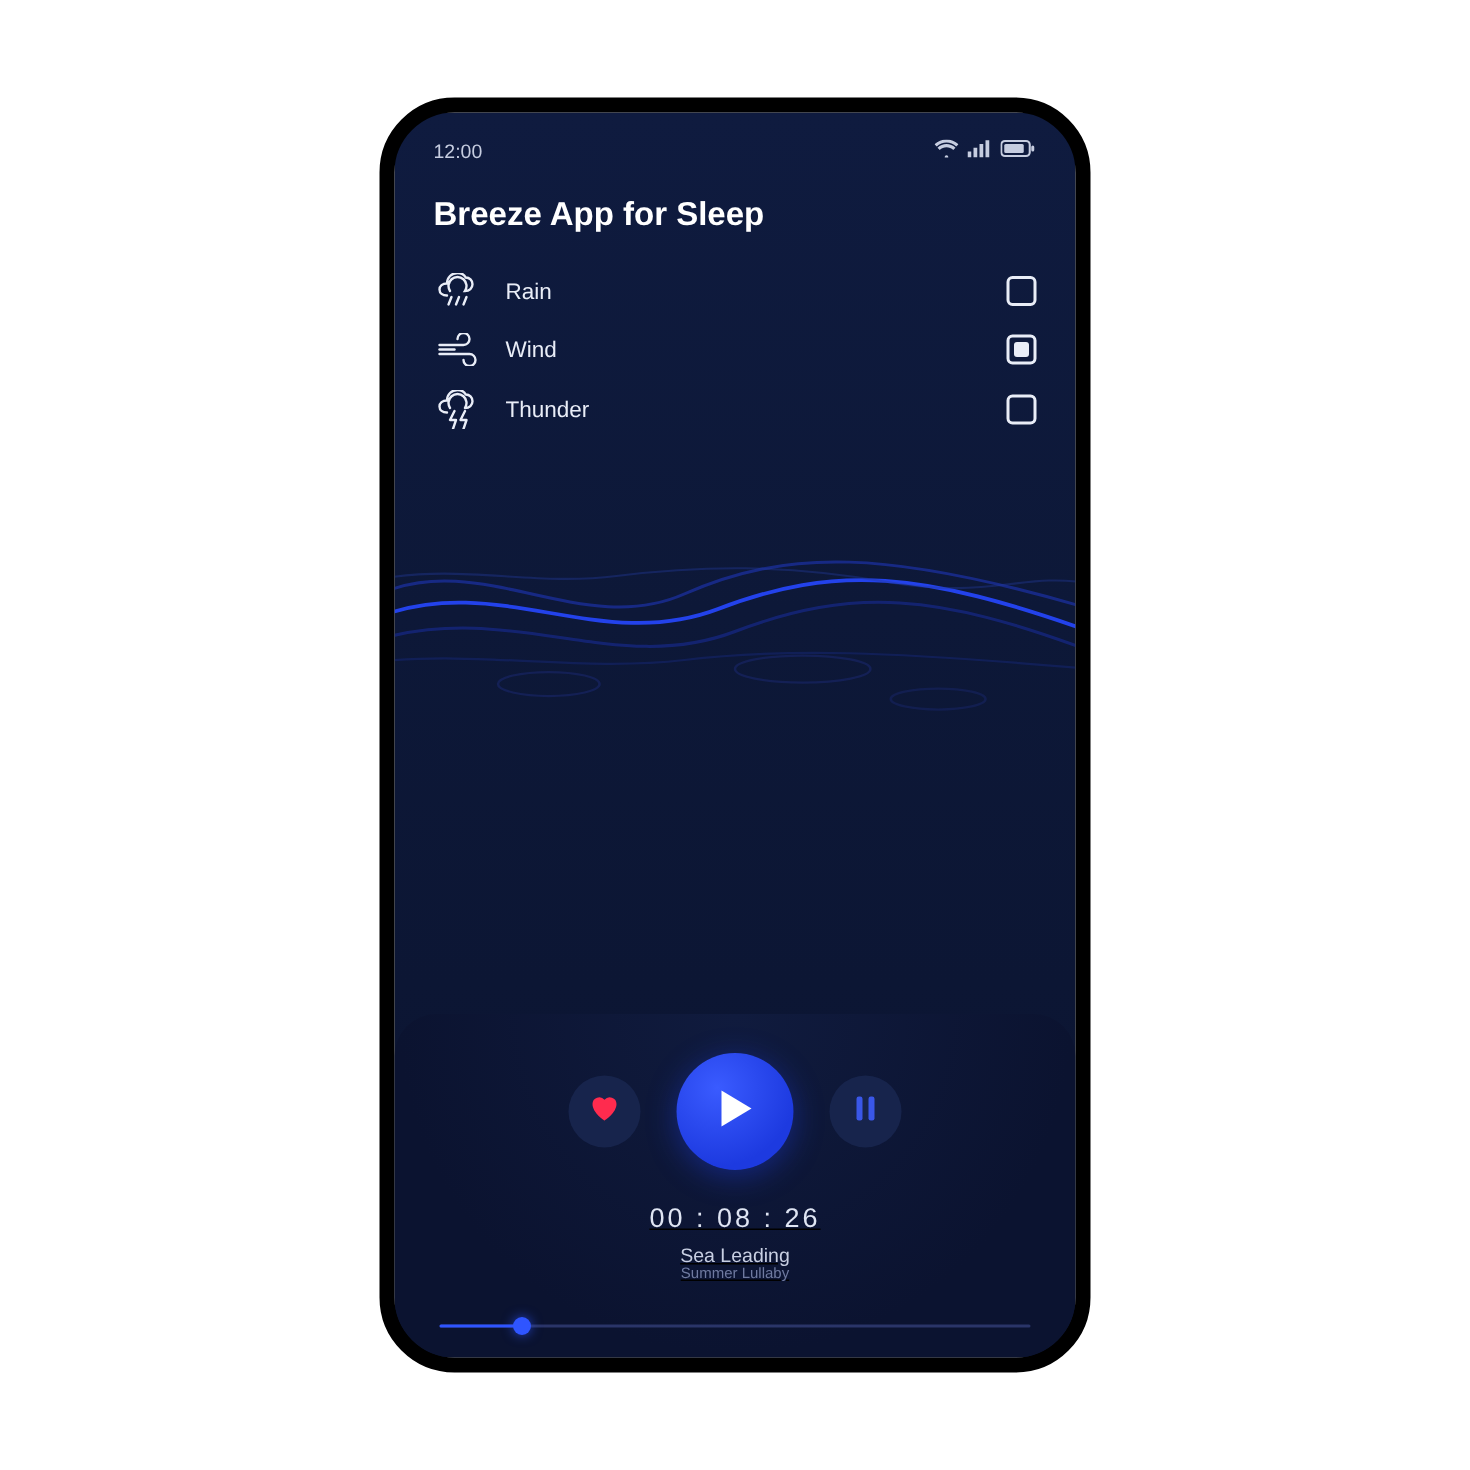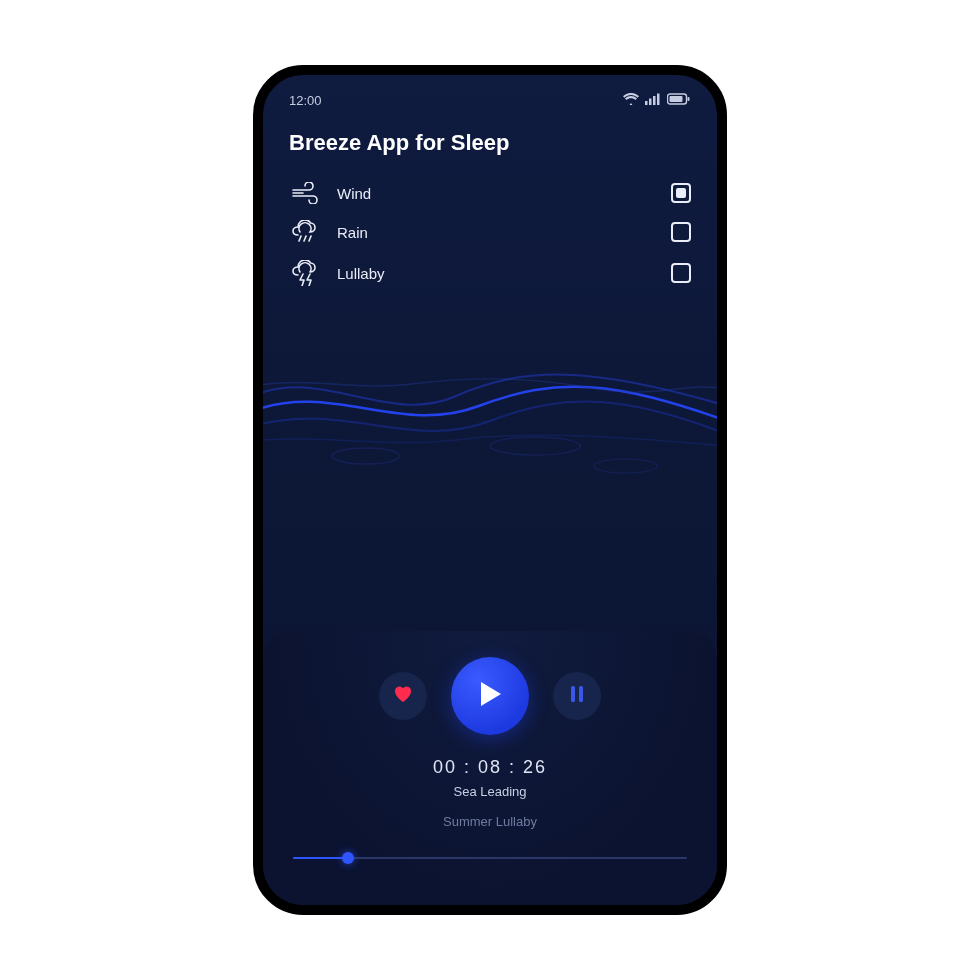--- a/index.html
+++ b/index.html
@@ -72,24 +72,25 @@
   .wave-svg {
     position: absolute;
     left: -10px; right: -10px; top: 40px;
     width: calc(100% + 20px);
     height: 180px;
   }
   .player-panel {
     background: radial-gradient(ellipse at top, #101b3e 0%, #0b1330 70%);
     border-top-left-radius: 28px;
     border-top-right-radius: 28px;
-    padding: 26px 24px 38px 24px;
+    padding: 26px 24px 12px 24px;
     margin-top: -20px;
     position: relative;
     z-index: 2;
+    text-decoration: underline;
   }
   .controls {
     display: flex;
     align-items: center;
     justify-content: center;
     gap: 24px;
   }
   .ctrl-small {
     width: 48px; height: 48px;
     border-radius: 50%;
@@ -115,22 +116,22 @@
   }
   .track-title {
     text-align: center;
     color: #c8cfe2;
     font-size: 13px;
     margin-top: 6px;
   }
   .track-sub {
     text-align: center;
     color: #6f7aa0;
-    font-size: 13px;
-    margin-top: 15px;
+    font-size: 10px;
+    margin-top: 0;
   }
   .progress {
     position: relative;
     height: 10px;
     margin: 24px 6px 4px 6px;
   }
   .progress-track {
     position: absolute; left:0; right:0; top:50%;
     height: 2px; background: #2a3568;
     transform: translateY(-50%);
@@ -177,55 +178,55 @@
             <rect x="20.5" y="4" width="2" height="4" rx="1" fill="#c6cde0"></rect>
             <rect x="2.5" y="3" width="13" height="6" rx="1" fill="#c6cde0"></rect>
           </svg>
       </span>
     </div>
   </div>
 
   <div class="app-title">Breeze App for Sleep</div>
 
   <div class="sound-list">
-
-    <div class="sound-item">
-      <span class="sound-icon">
-        <svg width="30" height="22" viewBox="0 0 30 22" fill="none" stroke="#e9edf7" stroke-width="1.6" stroke-linecap="round">
-          <path d="M2 8 H18 a4 4 0 1 0 -4 -4"></path>
-          <path d="M2 14 H22 a4 4 0 1 1 -4 4"></path>
-          <path d="M2 11 H12"></path>
-        </svg>
-      </span>
-      <span class="sound-label">Wind</span>
-      <span class="sound-check active"></span>
-    </div>
 
     <div class="sound-item">
       <span class="sound-icon">
         <svg width="30" height="24" viewBox="0 0 30 24" fill="none" stroke="#e9edf7" stroke-width="1.6" stroke-linecap="round">
           <path d="M9 12a6 6 0 1 1 10 0c3 0 5-2 5-4.5S22 3 19.5 3C18.5 1 16 0 14 0 10 0 7 3 7 7c-3 0-5 1.5-5 4s2 4 5 4"></path>
           <line x1="10" y1="16" x2="8" y2="21"></line>
           <line x1="15" y1="16" x2="13" y2="21"></line>
           <line x1="20" y1="16" x2="18" y2="21"></line>
         </svg>
       </span>
       <span class="sound-label">Rain</span>
       <span class="sound-check"></span>
     </div>
 
     <div class="sound-item">
       <span class="sound-icon">
+        <svg width="30" height="22" viewBox="0 0 30 22" fill="none" stroke="#e9edf7" stroke-width="1.6" stroke-linecap="round">
+          <path d="M2 8 H18 a4 4 0 1 0 -4 -4"></path>
+          <path d="M2 14 H22 a4 4 0 1 1 -4 4"></path>
+          <path d="M2 11 H12"></path>
+        </svg>
+      </span>
+      <span class="sound-label">Wind</span>
+      <span class="sound-check active"></span>
+    </div>
+
+    <div class="sound-item">
+      <span class="sound-icon">
         <svg width="30" height="26" viewBox="0 0 30 26" fill="none" stroke="#e9edf7" stroke-width="1.6" stroke-linecap="round" stroke-linejoin="round">
           <path d="M9 12a6 6 0 1 1 10 0c3 0 5-2 5-4.5S22 3 19.5 3C18.5 1 16 0 14 0 10 0 7 3 7 7c-3 0-5 1.5-5 4s2 4 5 4"></path>
           <polyline points="12,14 9,20 13,20 11,26"></polyline>
           <polyline points="19,14 16,20 20,20 18,26"></polyline>
         </svg>
       </span>
-      <span class="sound-label">Lullaby</span>
+      <span class="sound-label">Thunder</span>
       <span class="sound-check"></span>
     </div>
   </div>
 
   <div class="wave-area">
     <svg class="wave-svg" viewBox="0 0 420 180" preserveAspectRatio="none">
       <path d="M0 70 C60 40 120 100 180 70 S300 40 420 80" stroke="#1e36b8" stroke-width="2" fill="none" opacity="0.6"></path>
       <path d="M0 85 C70 55 130 110 200 80 S320 55 420 95" stroke="#2647ff" stroke-width="2.5" fill="none" opacity="0.9"></path>
       <path d="M0 100 C80 75 140 125 210 95 S330 70 420 108" stroke="#1a2e9e" stroke-width="2" fill="none" opacity="0.55"></path>
       <path d="M0 60 C50 50 90 65 140 58 S240 50 300 62 S380 55 420 63" stroke="#243a9c" stroke-width="1.4" fill="none" opacity="0.4"></path>

